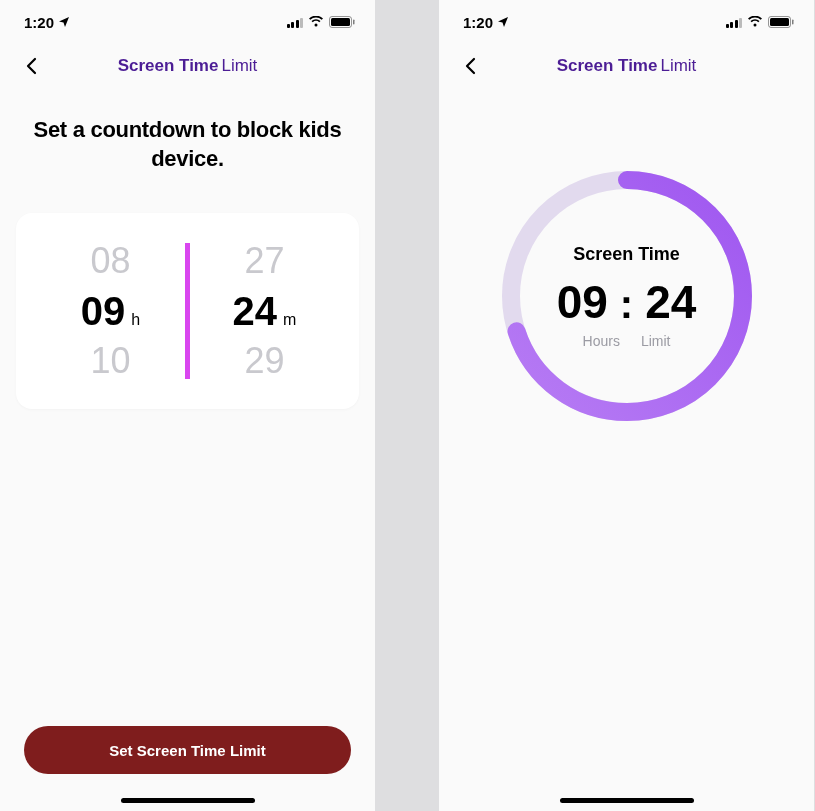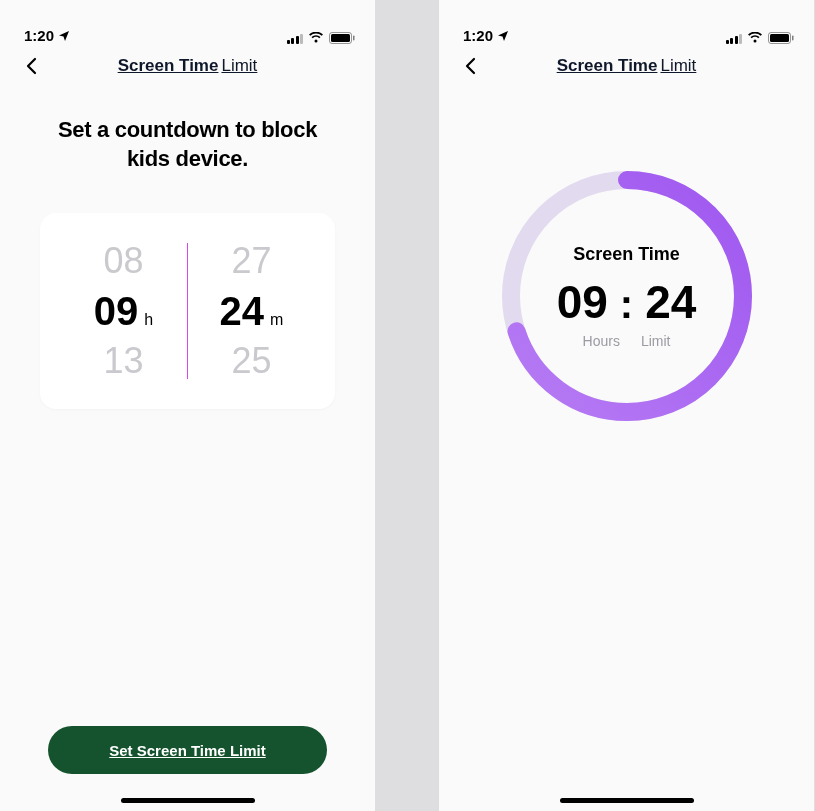--- a/index.html
+++ b/index.html
@@ -24,21 +24,21 @@
       flex-direction: column;
     }
     .phone:nth-child(1) { margin-left: 0; }
     .phone:nth-child(2) { margin-left: 0; }
 
     
     .status-bar {
       height: 44px;
       display: flex;
       justify-content: space-between;
-      align-items: flex-end;
+      align-items: center;
       padding: 0 20px 0 24px;
       font-size: 15px;
       font-weight: 600;
       color: #000;
     }
     .status-left {
       display: flex;
       align-items: center;
       gap: 4px;
     }
@@ -77,36 +77,35 @@
     .back-btn {
       width: 24px;
       height: 24px;
       cursor: pointer;
     }
     .nav-title {
       position: absolute;
       left: 50%;
       transform: translateX(-50%);
       font-size: 17px;
-      color: #0f172a;
+      color: #4c1d95;
       white-space: nowrap;
-      text-decoration: underline;
     }
     .nav-title .bold {
       font-weight: 700;
     }
     .nav-title .reg {
       font-weight: 400;
       margin-left: 3px;
     }
 
     
     .content {
       flex: 1;
-      padding: 0 40px;
+      padding: 0 16px;
       display: flex;
       flex-direction: column;
     }
     .heading {
       text-align: center;
       font-size: 22px;
       font-weight: 700;
       color: #000;
       line-height: 1.3;
       margin-top: 28px;
@@ -123,21 +122,21 @@
       box-shadow: 0 1px 3px rgba(0,0,0,0.03);
     }
     .picker-col {
       flex: 1;
       display: flex;
       flex-direction: column;
       align-items: center;
       gap: 12px;
     }
     .picker-col.left {
-      border-right: 1px solid #d946ef;
+      border-right: 5px solid #d946ef;
       align-items: center;
     }
     .picker-val {
       font-size: 36px;
       font-weight: 500;
       line-height: 1;
     }
     .picker-val.faded {
       color: #c9c9ce;
     }
@@ -225,23 +224,22 @@
       border-radius: 24px;
       font-size: 15px;
       font-weight: 600;
       cursor: pointer;
       border: none;
       display: flex;
       align-items: center;
       justify-content: center;
     }
     .btn-primary {
-      background: #14532d;
+      background: #7f1d1d;
       color: #fff;
-      text-decoration: underline;
     }
     .btn-outline {
       background: transparent;
       color: #9f57f0;
       border: 1.5px solid #c8a9ee;
     }
 
     
     .home-indicator {
       width: 134px;
@@ -300,29 +298,29 @@
   <div class="content">
     <div class="heading">Set a countdown to block kids device.</div>
 
     <div class="picker-card">
       <div class="picker-col left">
         <div class="picker-val faded">08</div>
         <div class="picker-val active">
           <span>09</span>
           <span class="picker-unit">h</span>
         </div>
-        <div class="picker-val faded">13</div>
+        <div class="picker-val faded">10</div>
       </div>
       <div class="picker-col">
         <div class="picker-val faded">27</div>
         <div class="picker-val active">
           <span>24</span>
           <span class="picker-unit">m</span>
         </div>
-        <div class="picker-val faded">25</div>
+        <div class="picker-val faded">29</div>
       </div>
     </div>
 
     <div style="flex:1"></div>
 
     <div class="btn-wrap">
       <button class="btn btn-primary">Set Screen Time Limit</button>
     </div>
   </div>
   <div class="home-indicator"></div>

